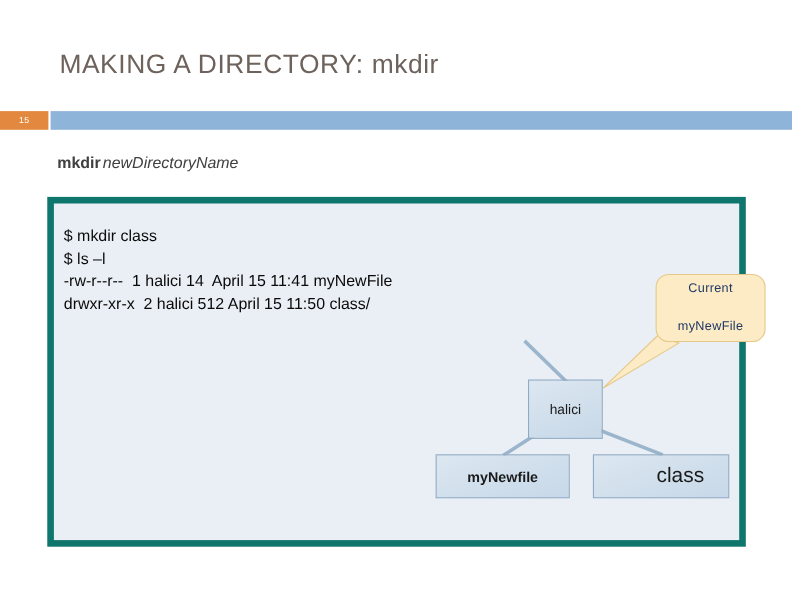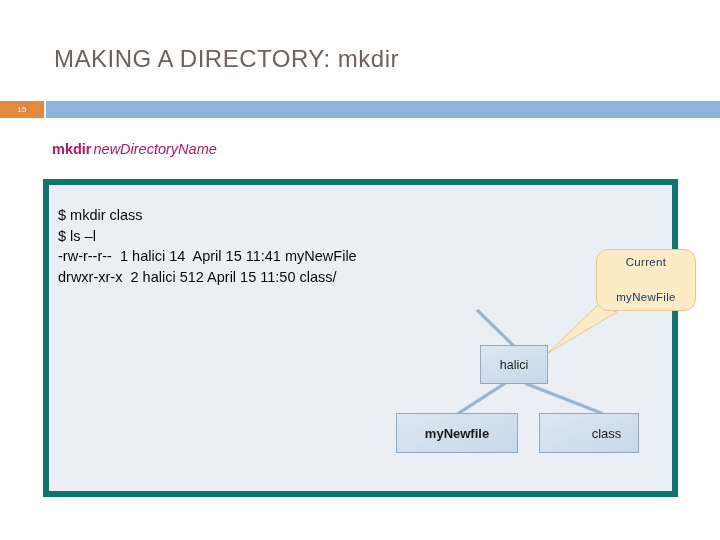--- a/index.html
+++ b/index.html
@@ -52,21 +52,21 @@
     height: 17px;
     background: #8FB4D9;
   }
 
   
   #syntax-line {
     position: absolute;
     left: 52px;
     top: 141px;
     font-size: 14.5px;
-    color: #be185d;
+    color: #404040;
     white-space: nowrap;
   }
   #syntax-line .cmd { font-weight: bold; }
   #syntax-line .arg { font-style: italic; padding-left: 2px; }
 
   
   #content-panel {
     position: absolute;
     left: 43px;
     top: 179px;
@@ -105,32 +105,32 @@
     border: 1px solid #8FAAC4;
     box-sizing: border-box;
     display: flex;
     align-items: center;
     justify-content: center;
     color: #1A1A1A;
     font-size: 12.5px;
   }
   #node-halici {
     left: 431px; top: 160px;
-    width: 68px; height: 39px;
+    width: 68px; height: 54px;
   }
   #node-mynewfile {
     left: 347px; top: 228px;
     width: 122px; height: 40px;
     font-weight: bold;
     font-size: 13px;
   }
   #node-class {
     left: 490px; top: 228px;
-    width: 100px; height: 40px;
-    font-size: 13px;
+    width: 124px; height: 40px;
+    font-size: 19px;
     padding-left: 35px;
   }
 
   
   #callout-current-directory {
     position: absolute;
     left: 547px;
     top: 64px;
     width: 100px;
     height: 62px;

